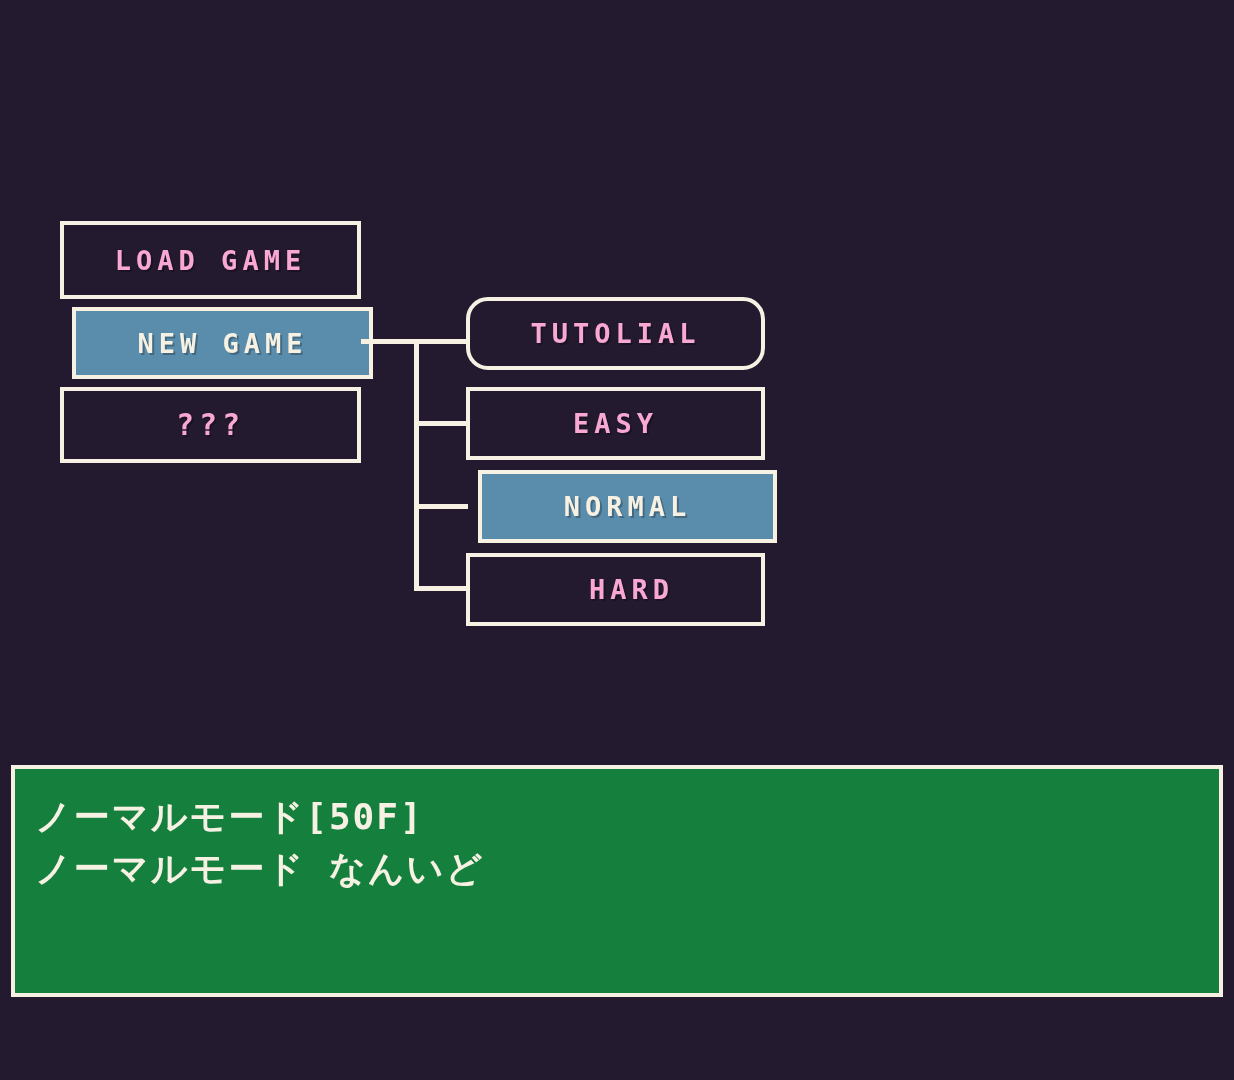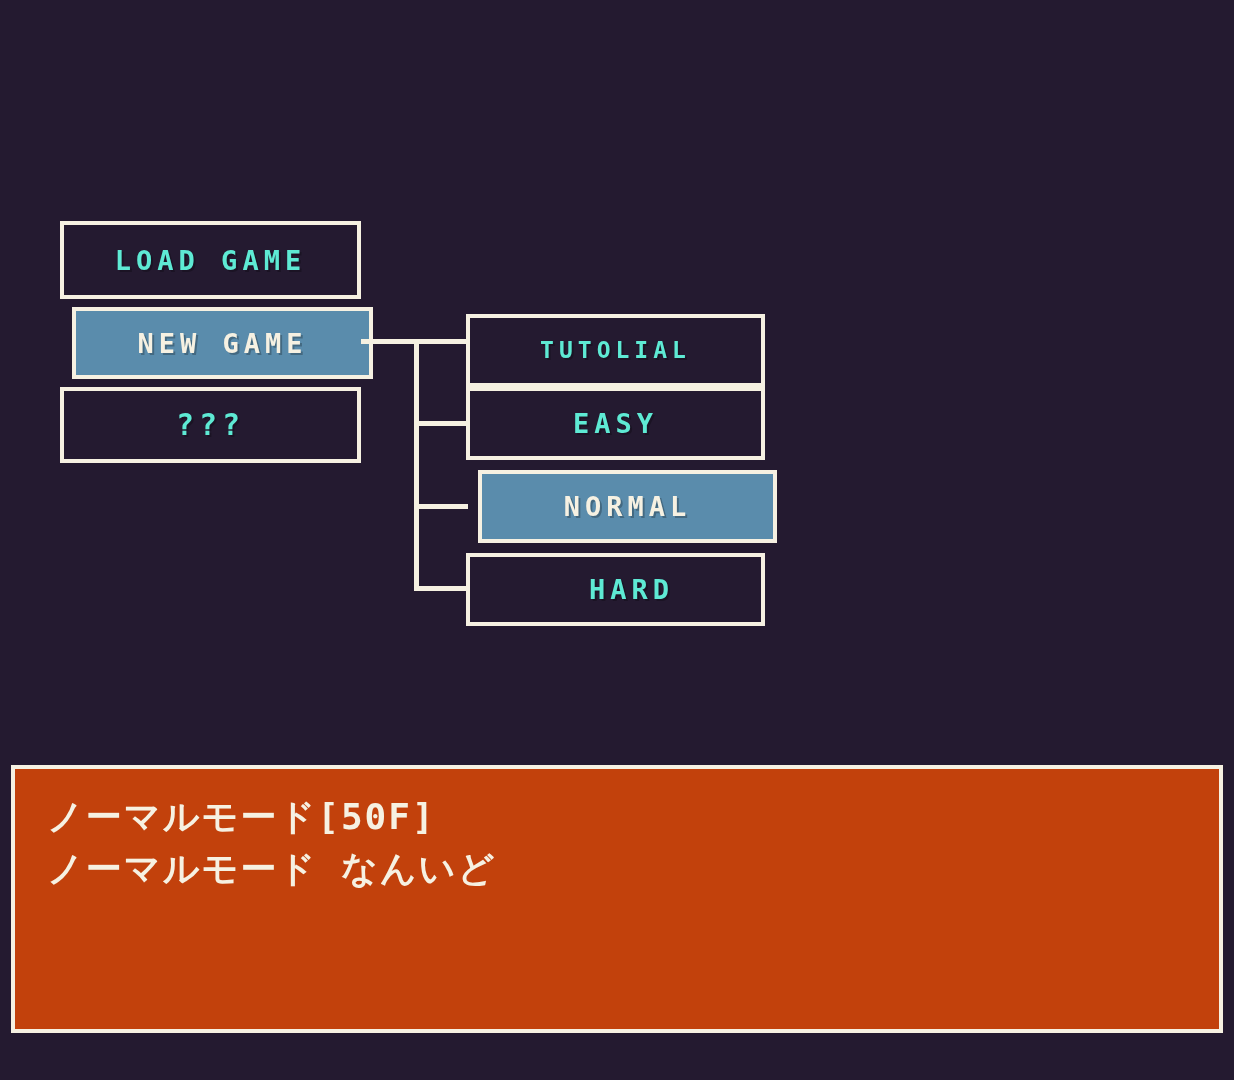--- a/index.html
+++ b/index.html
@@ -20,21 +20,21 @@
 
   
   .menu-box {
     position: absolute;
     box-sizing: border-box;
     border: 4px solid #f6f1e2;
     background: #241a30;
     display: flex;
     align-items: center;
     justify-content: center;
-    color: #5eead4;
+    color: #f9a8d4;
     letter-spacing: 5px;
     font-weight: bold;
     text-transform: uppercase;
     -webkit-font-smoothing: none;
   }
   .menu-box.selected {
     background: #5a8cac;
     color: #f6f1e2;
     margin-left: 12px;
   }
@@ -43,21 +43,21 @@
     line-height: 1;
     text-shadow: 2px 2px 0 rgba(0,0,0,0.25);
   }
 
   
   #box-load-game  { left: 60px;  top: 221px; width: 301px; height: 78px;  font-size: 27px; }
   #box-new-game   { left: 60px;  top: 307px; width: 301px; height: 72px;  font-size: 27px; }
   #box-unknown    { left: 60px;  top: 387px; width: 301px; height: 76px;  font-size: 30px; }
 
   
-  #box-tutorial   { left: 466px; top: 314px; width: 299px; height: 73px;  font-size: 23px; }
+  #box-tutorial   { left: 466px; top: 297px; width: 299px; height: 73px;  font-size: 27px; border-radius: 22px; }
   #box-easy       { left: 466px; top: 387px; width: 299px; height: 73px;  font-size: 27px; }
   #box-normal     { left: 466px; top: 470px; width: 299px; height: 73px;  font-size: 27px; }
   #box-hard       { left: 466px; top: 553px; width: 299px; height: 73px;  font-size: 27px; padding-left: 32px; }
 
   
   .conn {
     position: absolute;
     background: #f6f1e2;
   }
   
@@ -70,24 +70,24 @@
   #conn-branch-3 { left: 414px; top: 504px; width: 54px;  height: 5px; }
   #conn-branch-4 { left: 414px; top: 586px; width: 54px;  height: 5px; }
 
   
   #dialogue-box {
     position: absolute;
     box-sizing: border-box;
     left: 11px;
     top: 765px;
     width: 1212px;
-    height: 268px;
+    height: 232px;
     border: 4px solid #f6f1e2;
-    background: #c2410c;
-    padding: 22px 32px;
+    background: #15803d;
+    padding: 22px 20px;
   }
   .dialogue-line {
     color: #f6f1e2;
     font-family: "DejaVu Sans Mono", "Liberation Mono", monospace;
     font-size: 36px;
     font-weight: bold;
     line-height: 1.45;
     letter-spacing: 2px;
     white-space: pre;
   }

